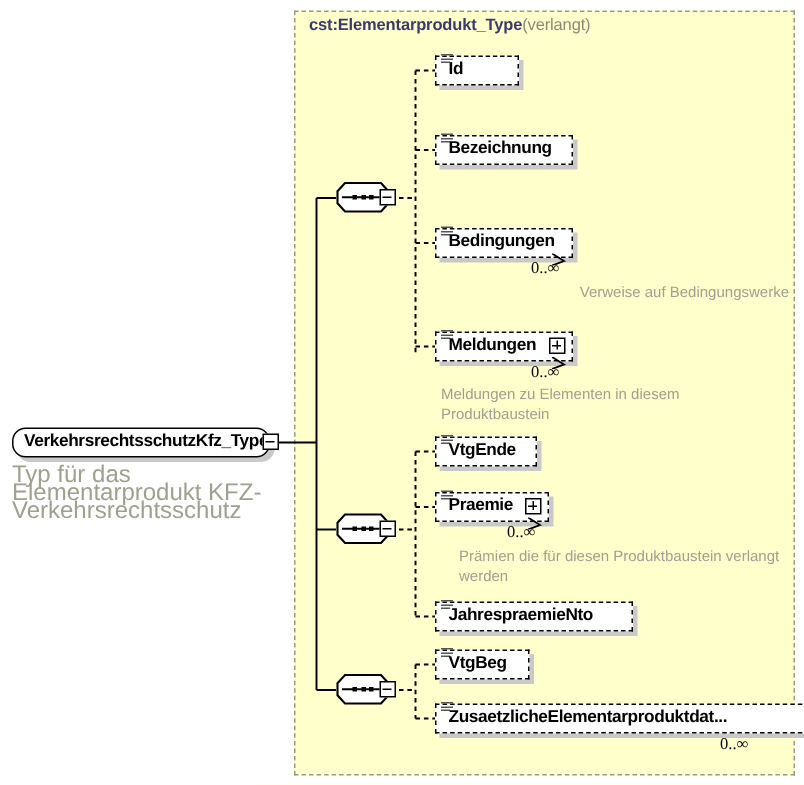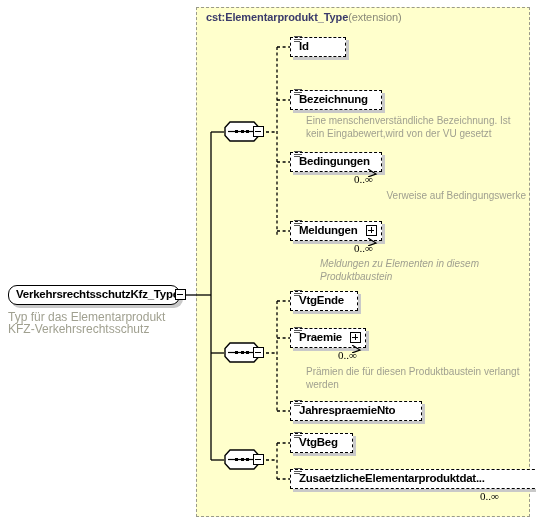--- a/index.html
+++ b/index.html
@@ -69,21 +69,21 @@
     font-weight: bold;
     color: #000000;
     white-space: nowrap;
     letter-spacing: -0.25px;
   }
   .root-desc {
     position: absolute;
     left: 8px;
     top: 311px;
     width: 180px;
-    font-size: 12px;
+    font-size: 16px;
     line-height: 12px;
     color: #a0a090;
   }
 
   
   .toggle {
     position: absolute;
     width: 11px;
     height: 11px;
     background: #ffffff;
@@ -243,21 +243,21 @@
     height: 523px;
     pointer-events: none;
   }
 </style>
 </head>
 <body>
 
 <div id="canvas">
 
   <div class="ext-panel"></div>
-  <div class="ext-title"><span>cst:Elementarprodukt_Type</span><span class="suffix">(extension)</span></div>
+  <div class="ext-title"><span>cst:Elementarprodukt_Type</span><span class="suffix">(verlangt)</span></div>
 
   <svg id="wires">
 
     <line x1="186" y1="295" x2="211" y2="295" stroke="#000" stroke-width="1.3"></line>
 
     <line x1="211" y1="132" x2="211" y2="460" stroke="#000" stroke-width="1.3"></line>
 
     <line x1="211" y1="132" x2="224" y2="132" stroke="#000" stroke-width="1.3"></line>
 
     <line x1="211" y1="353" x2="224" y2="353" stroke="#000" stroke-width="1.3"></line>
@@ -338,21 +338,20 @@
   </div>
 
   <div class="elem" style="left:290px; top:90px; width:92px;">
     <span class="lines">
         <b></b>
         <b></b>
         <b></b>
       </span>
     <span class="label">Bezeichnung</span>
   </div>
-  <div class="anno" style="left:306px; top:115px; width:220px;">Eine menschenverständliche Bezeichnung. Ist kein Eingabewert,wird von der VU gesetzt</div>
 
   <div class="elem" style="left:290px; top:152px; width:92px;">
     <span class="lines">
         <b></b>
         <b></b>
         <b></b>
       </span>
     <span class="label">Bedingungen</span>
     <span class="repeat-mark">
       <svg width="14" height="8" viewBox="0 0 14 8">
@@ -371,21 +370,21 @@
       </span>
     <span class="label">Meldungen</span>
     <span class="elem-toggle"></span>
     <span class="repeat-mark">
       <svg width="14" height="8" viewBox="0 0 14 8">
           <path d="M0 0 L8 5 L0 8" fill="none" stroke="#000" stroke-width="1.2"></path>
         </svg>
     </span>
   </div>
   <div class="card" style="left:354px; top:242px;">0..∞</div>
-  <div class="anno" style="left:320px; top:258px; width:200px;font-style:italic;">Meldungen zu Elementen in diesem Produktbaustein</div>
+  <div class="anno" style="left:294px; top:258px; width:200px;">Meldungen zu Elementen in diesem Produktbaustein</div>
 
   <div class="elem" style="left:290px; top:291px; width:68px;">
     <span class="lines">
         <b></b>
         <b></b>
         <b></b>
       </span>
     <span class="label">VtgEnde</span>
   </div>
 

